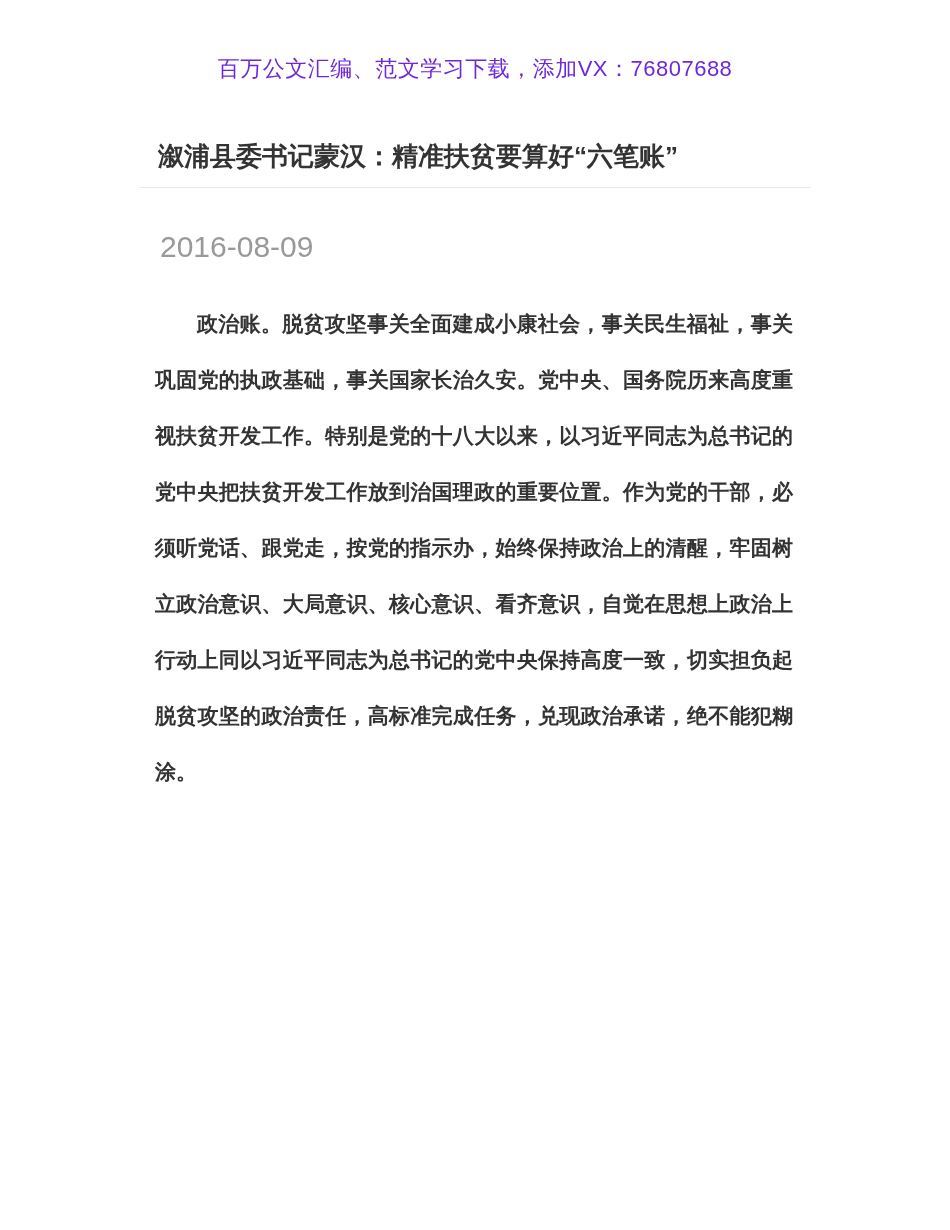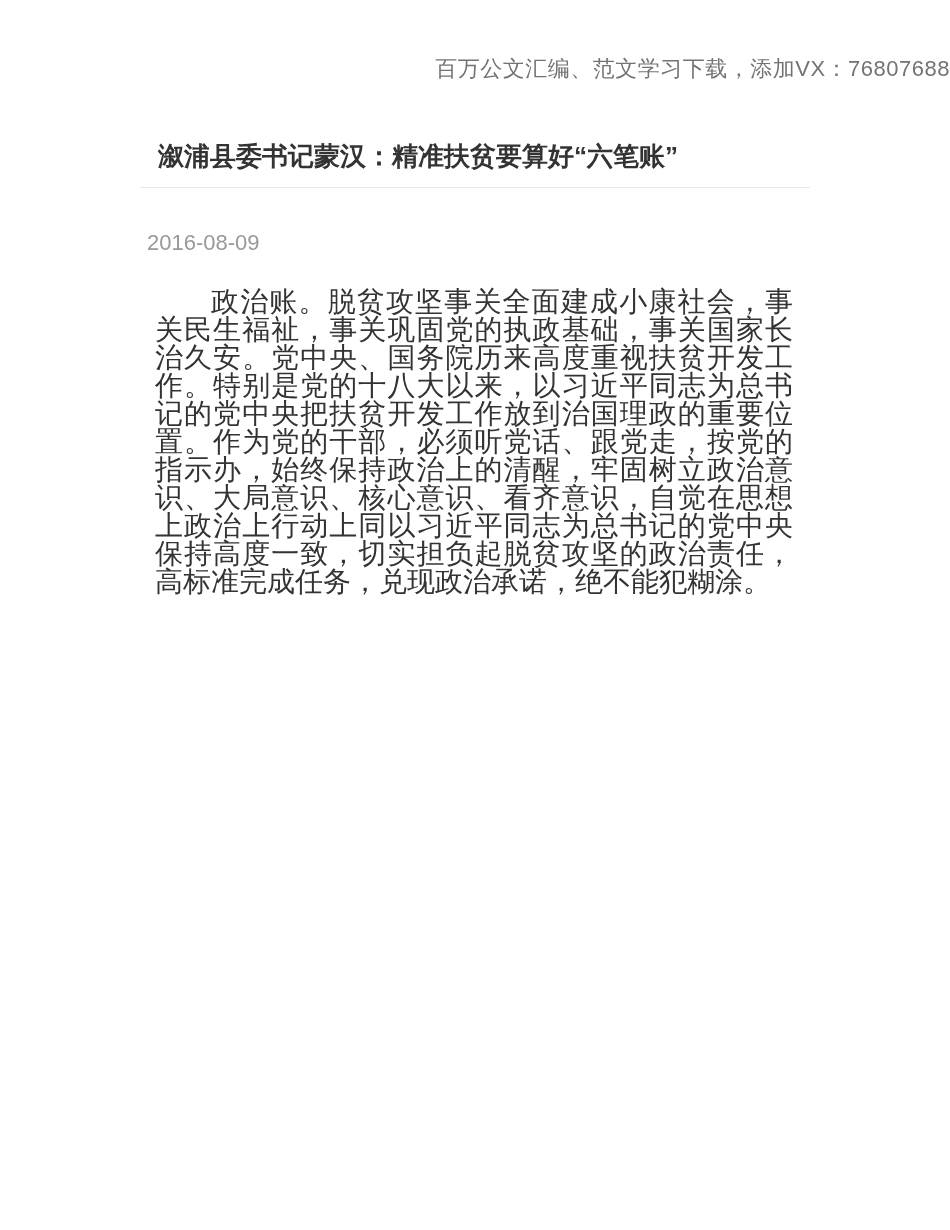--- a/index.html
+++ b/index.html
@@ -34,57 +34,58 @@
     color: #333333;
     font-family: "Liberation Sans", sans-serif;
   }
   .divider {
     margin-top: 13px;
     border: none;
     border-bottom: 1px solid #e8e8e8;
     height: 0;
   }
   .date {
-    margin: 42px 0 0 7px;
-    font-size: 22px;
+    margin: 42px 0 0 20px;
+    font-size: 30px;
     color: #999999;
     font-family: "Liberation Sans", sans-serif;
   }
   .para-block {
     margin-left: 15px;
     width: 638px;
   }
   p.lead {
     margin: 78px 0 0 0;
     font-family: "Liberation Sans", sans-serif;
     font-size: 21px;
     line-height: 42px;
     color: #444444;
     text-align: justify;
     text-indent: 1.5em;
   }
   p.body-para {
     font-family: "Liberation Serif", serif;
-    font-size: 28px;
-    line-height: 28px;
+    font-size: 21px;
+    line-height: 56px;
     color: #333333;
     text-align: justify;
     text-indent: 2em;
+    font-weight: bold;
   }
   p.body-para.first {
     margin: 32px 0 0 0;
   }
   p.body-para.rest {
     margin: 2px 0 0 0;
   }
 </style>
 </head>
 <body>
 
-<div class="banner" style="color: #737373; text-align: right;">百万公文汇编、范文学习下载，添加VX：76807688</div>
+<div class="banner" style="color: #6d28d9;">百万公文汇编、范文学习下载，添加VX：76807688</div>
 
 <div class="article">
 
   <h1 class="title" style="color: rgb(51, 51, 51);">溆浦县委书记蒙汉：精准扶贫要算好“六笔账”</h1>
 
   <hr class="divider" style="border-color: rgb(232, 232, 232);">
 
   <div class="date" style="color: rgb(153, 153, 153);">2016-08-09</div>
 
   <div class="para-block">

